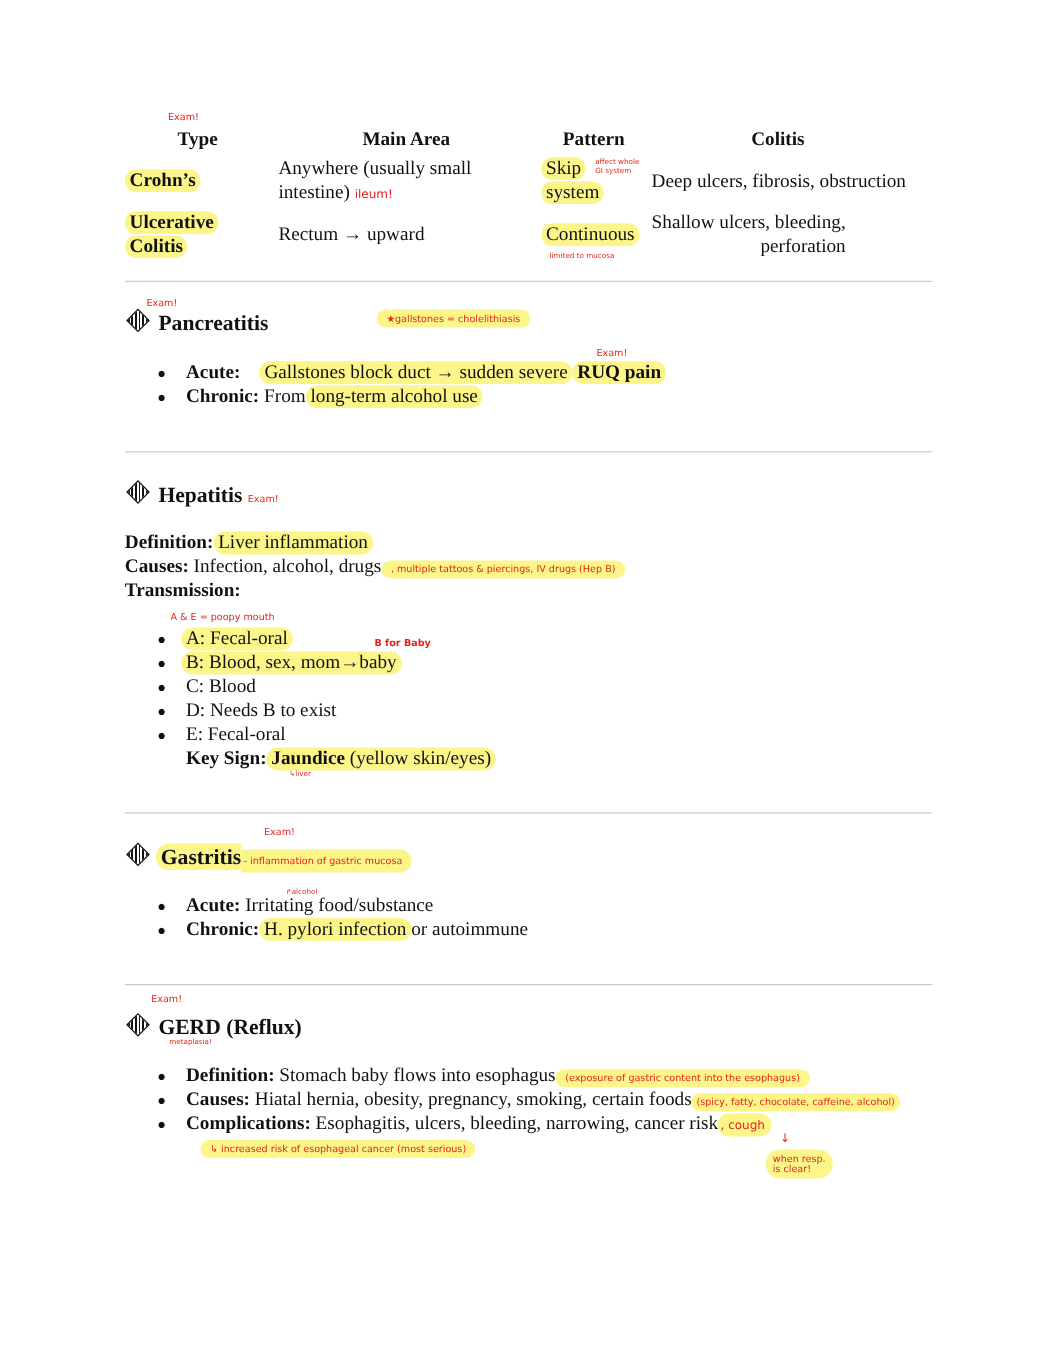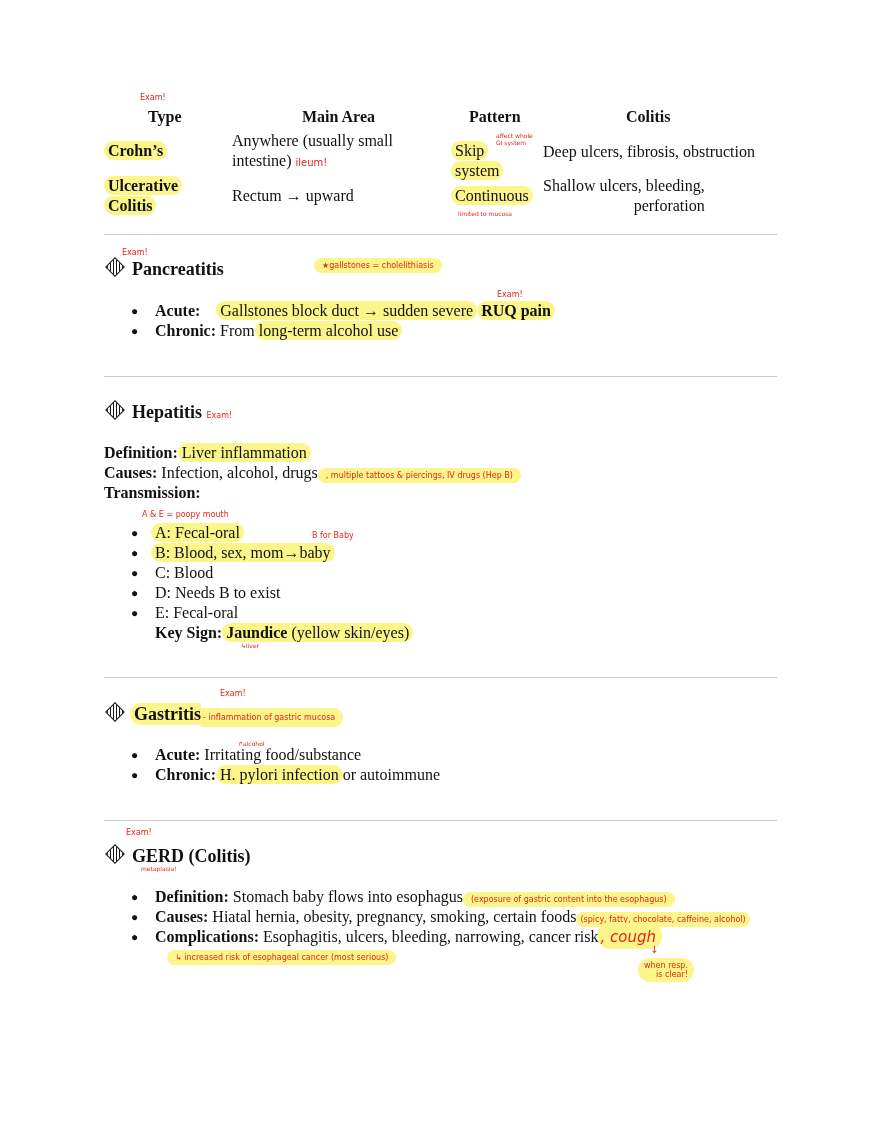--- a/index.html
+++ b/index.html
@@ -31,21 +31,21 @@
   <div class="abs th" style="left:469px;top:108px;">Pattern</div>
   <div class="abs th" style="left:626px;top:108px;">Colitis</div>
 
   <div>
     <div class="abs b" style="left:108px;top:142px;"><span class="hl">Crohn’s</span></div>
     <div class="abs cell" style="left:232px;top:131px;">
       <div>Anywhere (usually small</div>
       <div><span>intestine)</span>
         <span class="note" style="font-size:10px;">ileum!</span></div>
     </div>
-    <div class="abs cell" style="left:455px;top:141px;">
+    <div class="abs cell" style="left:455px;top:131px;">
       <div><span class="hl">Skip</span></div>
       <div><span class="hl">system</span></div>
     </div>
     <div class="abs note-sm" style="left:496px;top:132px;">
       <div>affect whole</div>
       <div>GI system</div>
     </div>
     <div class="abs" style="left:543px;top:143px;">Deep ulcers, fibrosis, obstruction</div>
   </div>
 
@@ -99,21 +99,21 @@
     <span class="b">Definition:</span>
     <span class="hl" style="margin-left:-4px;">Liver inflammation</span>
   </div>
   <div class="abs" style="left:104px;top:464px;">
     <span class="b">Causes:</span>
     <span>Infection, alcohol, drugs</span><span class="note hlnote">, multiple tattoos &amp; piercings, IV drugs (Hep B)</span>
   </div>
   <div class="abs b" style="left:104px;top:484px;">Transmission:</div>
 
   <div class="abs note" style="left:142px;top:510px;">A &amp; E = poopy mouth</div>
-  <div class="abs note" style="left:312px;top:531px;">B for Baby</div>
+  <div class="abs note" style="left:312px;top:531px;font-weight:bold;">B for Baby</div>
 
   <span class="bullet" style="top:526px;">●</span>
   <div class="abs" style="left:155px;top:524px;"><span class="hl">A: Fecal-oral</span></div>
   <span class="bullet" style="top:546px;">●</span>
   <div class="abs" style="left:155px;top:544px;"><span class="hl">B: Blood, sex, mom→baby</span></div>
   <span class="bullet" style="top:566px;">●</span>
   <div class="abs" style="left:155px;top:564px;">C: Blood</div>
   <span class="bullet" style="top:586px;">●</span>
   <div class="abs" style="left:155px;top:584px;">D: Needs B to exist</div>
   <span class="bullet" style="top:606px;">●</span>
@@ -145,41 +145,41 @@
     <span class="b">Chronic:</span>
     <span class="hl" style="margin-left:-4px;">H. pylori infection</span><span>or autoimmune</span>
   </div>
 </div>
 
 <div class="hr" style="top:820px;"></div>
 
 <div>
   <div class="abs note" style="left:126px;top:828px;">Exam!</div>
   <div class="abs h2" style="left:108px;top:846px;">
-    <span class="diamond"></span><span>GERD (Colitis)</span>
+    <span class="diamond"></span><span>GERD (Reflux)</span>
   </div>
   <div class="abs note-sm" style="left:141px;top:865px;">metaplasia!</div>
 
   <span class="bullet" style="top:890px;">●</span>
   <div class="abs" style="left:155px;top:888px;">
     <span class="b">Definition:</span>
     <span>Stomach baby flows into esophagus</span>
     <span class="note hlnote" style="margin-left:-4px;">(exposure of gastric content into the esophagus)</span>
   </div>
   <span class="bullet" style="top:910px;">●</span>
   <div class="abs" style="left:155px;top:908px;">
     <span class="b">Causes:</span>
     <span>Hiatal hernia, obesity, pregnancy, smoking, certain foods</span><span class="note hlnote" style="padding:3px 4px;">(spicy, fatty, chocolate, caffeine, alcohol)</span>
   </div>
   <span class="bullet" style="top:930px;">●</span>
   <div class="abs" style="left:155px;top:928px;">
     <span class="b">Complications:</span>
-    <span>Esophagitis, ulcers, bleeding, narrowing, cancer risk</span><span class="note hlnote" style="font-size:15px;padding:5px 6px 3px 2px;font-style:italic;">, cough</span>
+    <span>Esophagitis, ulcers, bleeding, narrowing, cancer risk</span><span class="note hlnote" style="font-size:10px;padding:5px 6px 3px 2px;">, cough</span>
   </div>
 
   <div class="abs note hlnote" style="left:167px;top:950px;">↳ increased risk of esophageal cancer (most serious)</div>
 
   <div class="abs arrow" style="left:650px;top:944px;">↓</div>
-  <div class="abs note hlnote" style="left:638px;top:958px;line-height:9px;padding:3px 6px;text-align:right;">
+  <div class="abs note hlnote" style="left:638px;top:958px;line-height:9px;padding:3px 6px;">
     <div>when resp.</div>
     <div>is clear!</div>
   </div>
 </div>
 
 </body></html>

